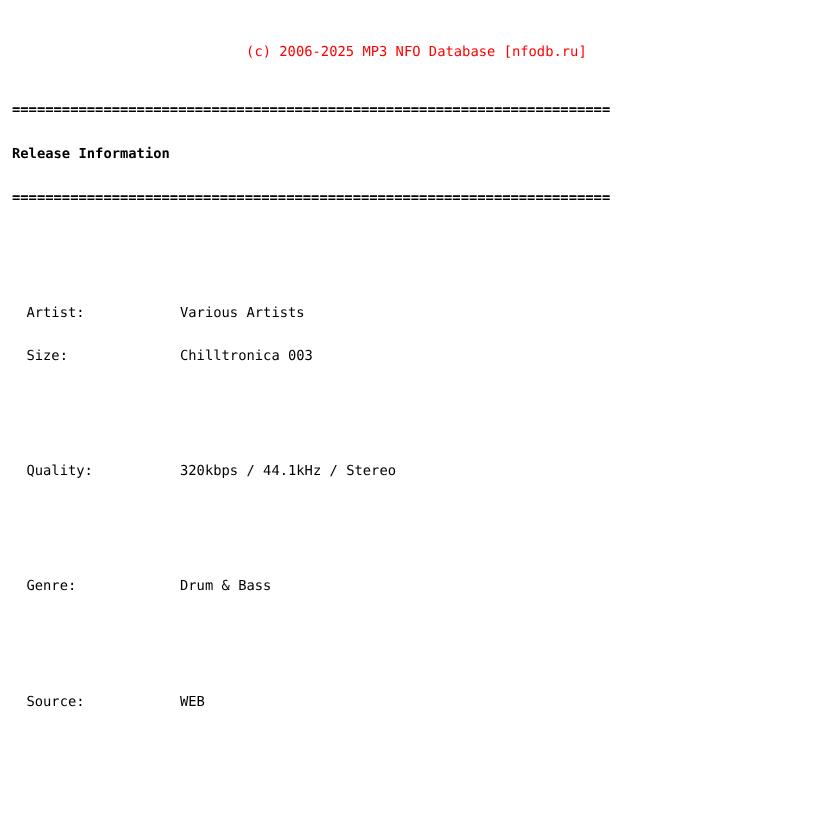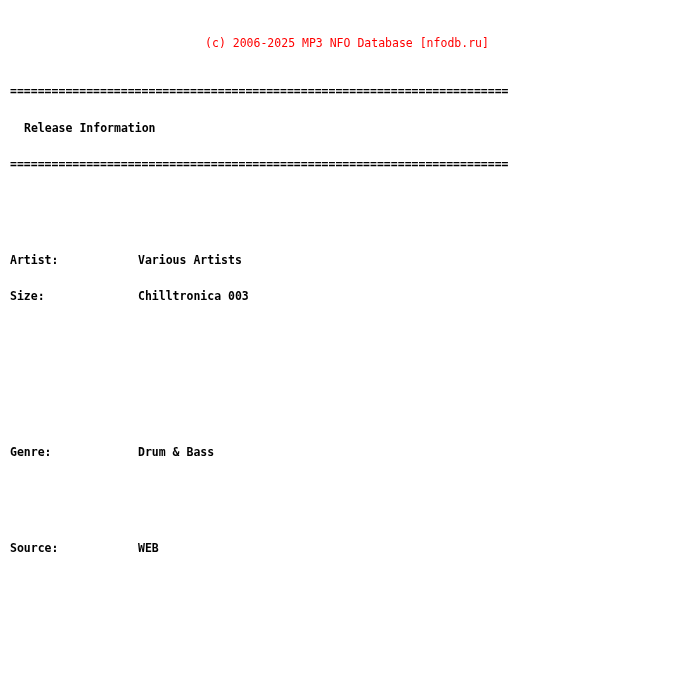--- a/index.html
+++ b/index.html
@@ -44,32 +44,32 @@
     display: block;
     padding-left: 10px;
     font-weight: bold;
     font-size: 11.5px;
     line-height: 11px;
     overflow: hidden;
     height: 11px;
   }
   .section-name {
     display: block;
-    padding-left: 24px;
+    padding-left: 10px;
     font-weight: bold;
     line-height: 14px;
   }
   .blank {
     display: block;
     height: 12px;
   }
   .row {
     display: block;
-    padding-left: 10px;
-    font-weight: bold;
+    padding-left: 22px;
+    font-weight: normal;
     line-height: 12px;
     height: 12px;
   }
   .lbl {
     display: inline-block;
     width: 128px;
   }
   .val {
     display: inline-block;
   }
@@ -86,20 +86,21 @@
     <span class="section-name">Release Information</span>
     <span class="sep">========================================================================</span>
 
     <span class="blank"></span>
 
     <span class="row"><span class="lbl">Artist:</span><span class="val">Various Artists</span></span>
     <span class="row"><span class="lbl">Size:</span><span class="val">Chilltronica 003</span></span>
 
     <span class="blank"></span>
 
+    <span class="row"><span class="lbl">Quality:</span><span class="val">320kbps / 44.1kHz / Stereo</span></span>
 
     <span class="blank"></span>
 
     <span class="row"><span class="lbl">Genre:</span><span class="val">Drum &amp; Bass</span></span>
 
     <span class="blank"></span>
 
     <span class="row"><span class="lbl">Source:</span><span class="val">WEB</span></span>
     
 

